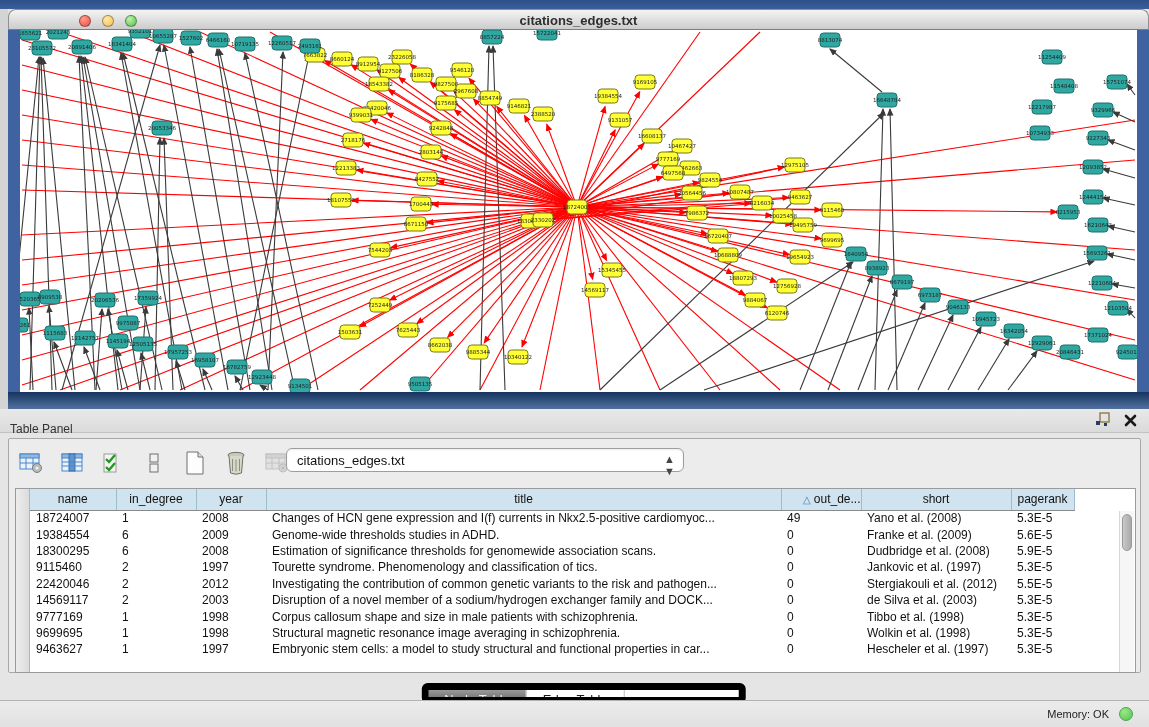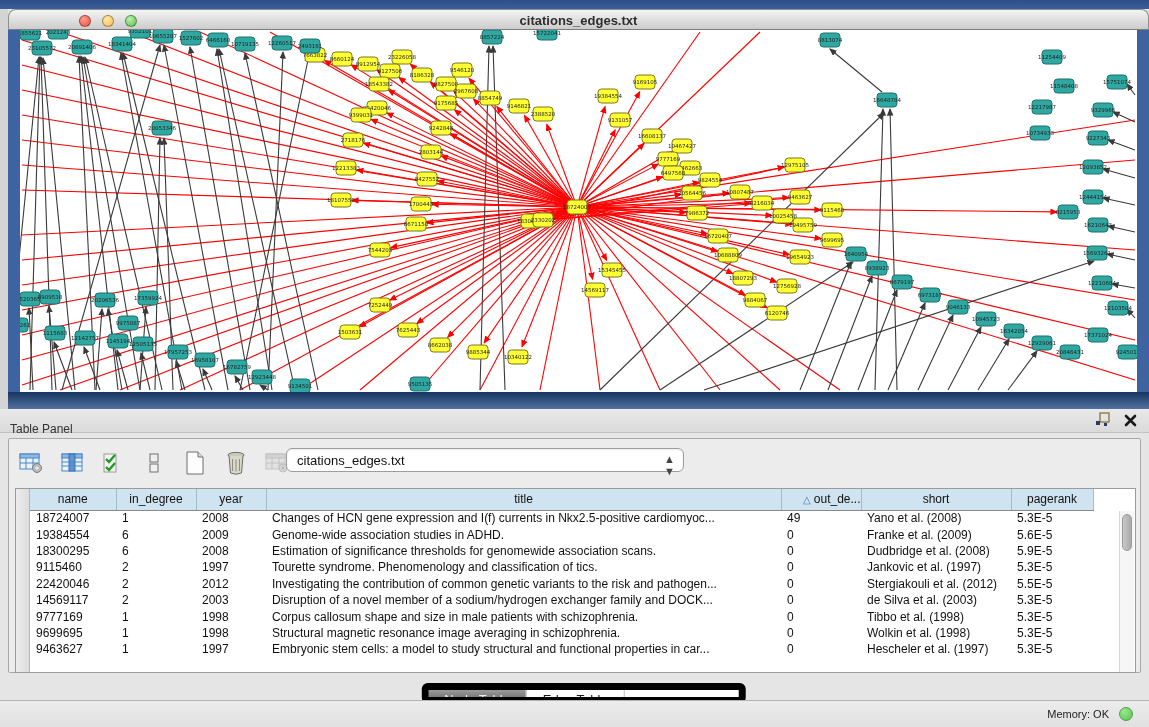--- a/index.html
+++ b/index.html
@@ -54,21 +54,21 @@
   .row-gutter { position:absolute; left:0; top:0; width:14px; height:100%;
     background:linear-gradient(90deg,#ececec,#dcdcdc); border-right:1px solid #b5b5b5; }
   table.node-table { position:absolute; left:14px; top:0; border-collapse:collapse; table-layout:fixed; }
   .node-table th { height:21px; background:#cfe4f0; font-size:12px; font-weight:normal; color:#111;
     border-right:1px solid #9fbccb; border-bottom:1px solid #8a8a8a; text-align:center;
     overflow:hidden; white-space:nowrap; }
   .node-table th.sorted { text-align:right; padding-left:20px; }
   .node-table th .tri { color:#4a7aaa; font-size:10px; margin-right:3px; }
   .node-table td { height:16.4px; font-size:12px; color:#111; padding:0 0 0 6px;
     overflow:hidden; white-space:nowrap; text-overflow:ellipsis; }
-  .c0{width:86px} .c1{width:80px} .c2{width:70px} .c3{width:515px} .c4{width:80px} .c5{width:150px} .c6{width:82px}
+  .c0{width:86px} .c1{width:80px} .c2{width:70px} .c3{width:515px} .c4{width:80px} .c5{width:150px} .c6{width:63px}
   .vscroll { position:absolute; right:1px; top:22px; width:15px; height:161px;
     background:#f6f6f6; border-left:1px solid #d8d8d8; }
   .vthumb { position:absolute; left:2px; top:3px; width:10px; height:37px; border-radius:6px;
     background:linear-gradient(90deg,#c9c9c9,#a9a9a9); border:1px solid #9a9a9a; }
 
   
   .tabbar { position:absolute; left:0; top:244px; width:1149px; height:22px; }
   .seg { position:absolute; left:50%; transform:translateX(-50%); display:flex; height:21px;
     border:7px solid #000000; border-radius:6px; overflow:hidden; background:#fff;
     box-shadow:0 1px 1px rgba(255,255,255,.8); }
@@ -873,21 +873,21 @@
                 <td class="c2">2008</td>
                 <td class="c3">Changes of HCN gene expression and I(f) currents in Nkx2.5-positive cardiomyoc...</td>
                 <td class="c4">49</td>
                 <td class="c5">Yano et al. (2008)</td>
                 <td class="c6">5.3E-5</td>
               </tr>
               <tr>
                 <td class="c0">19384554</td>
                 <td class="c1">6</td>
                 <td class="c2">2009</td>
-                <td class="c3">Genome-wide association studies in ADHD.</td>
+                <td class="c3">Genome-wide thresholds studies in ADHD.</td>
                 <td class="c4">0</td>
                 <td class="c5">Franke et al. (2009)</td>
                 <td class="c6">5.6E-5</td>
               </tr>
               <tr>
                 <td class="c0">18300295</td>
                 <td class="c1">6</td>
                 <td class="c2">2008</td>
                 <td class="c3">Estimation of significance thresholds for genomewide association scans.</td>
                 <td class="c4">0</td>

